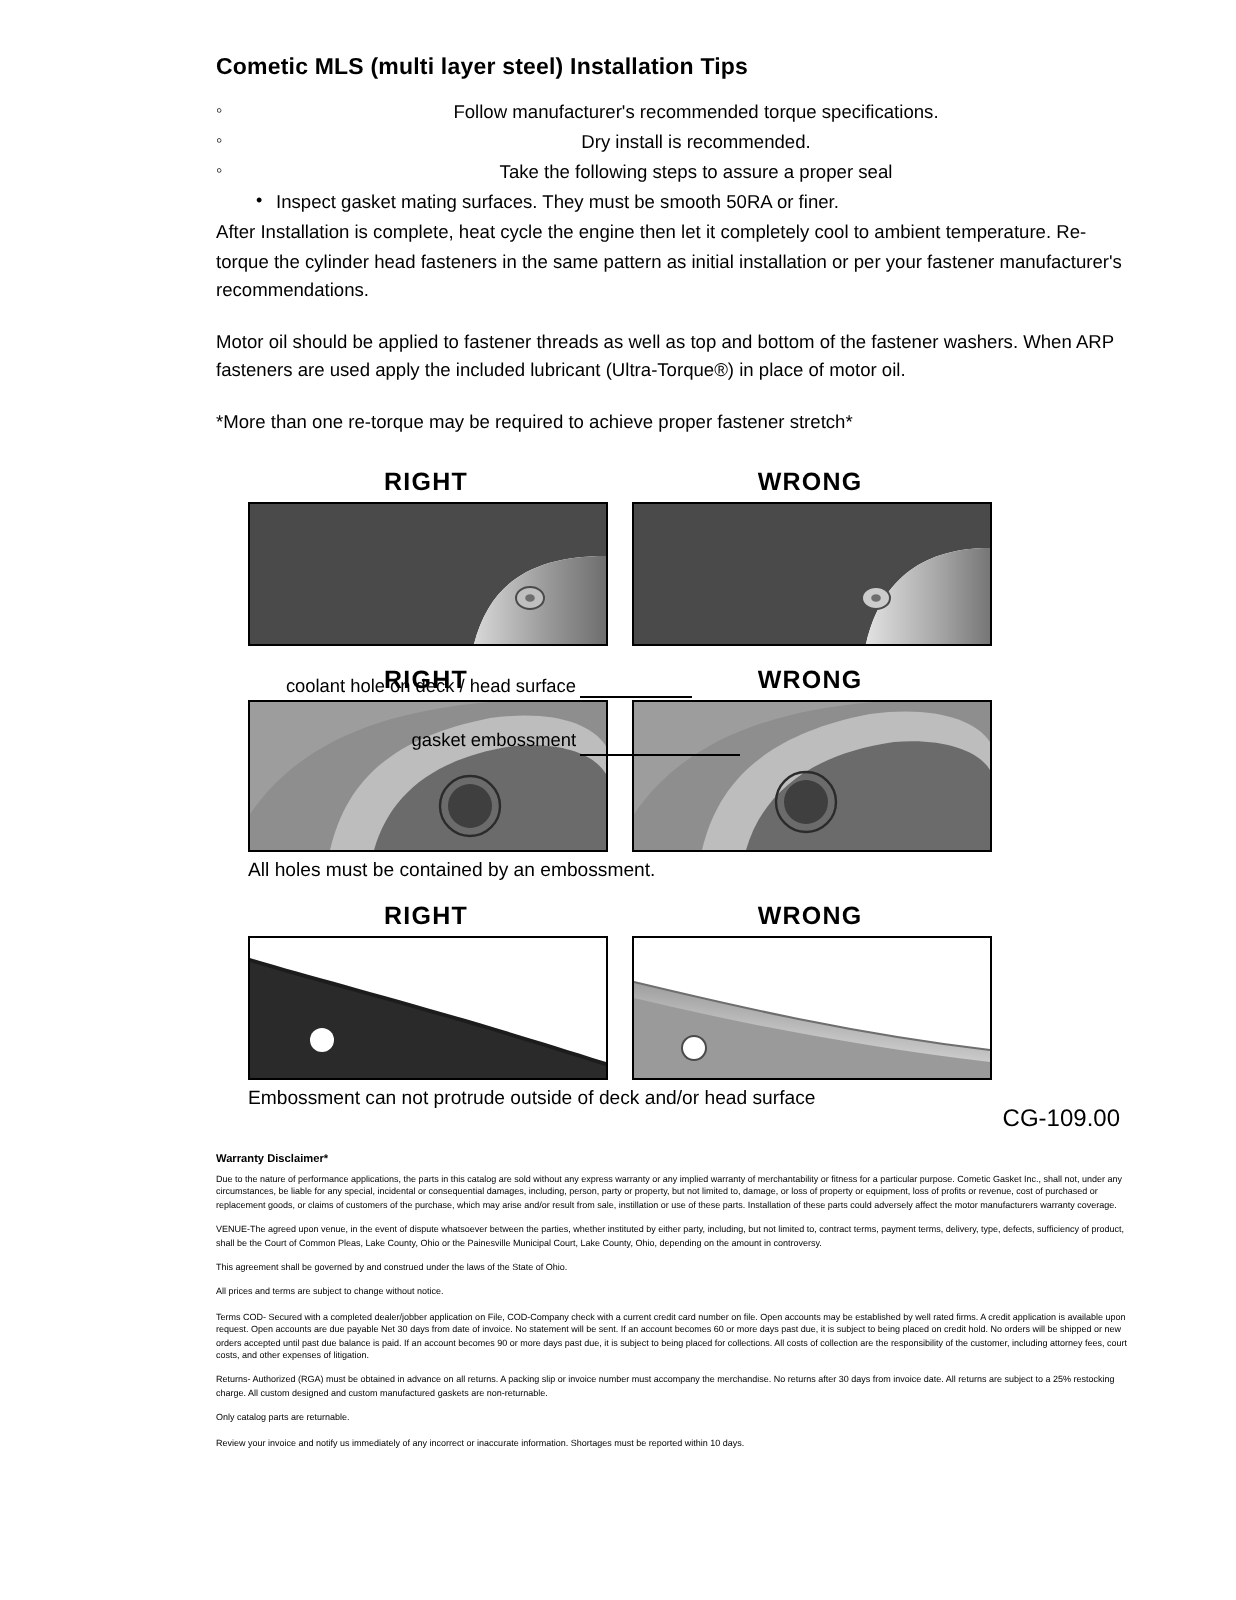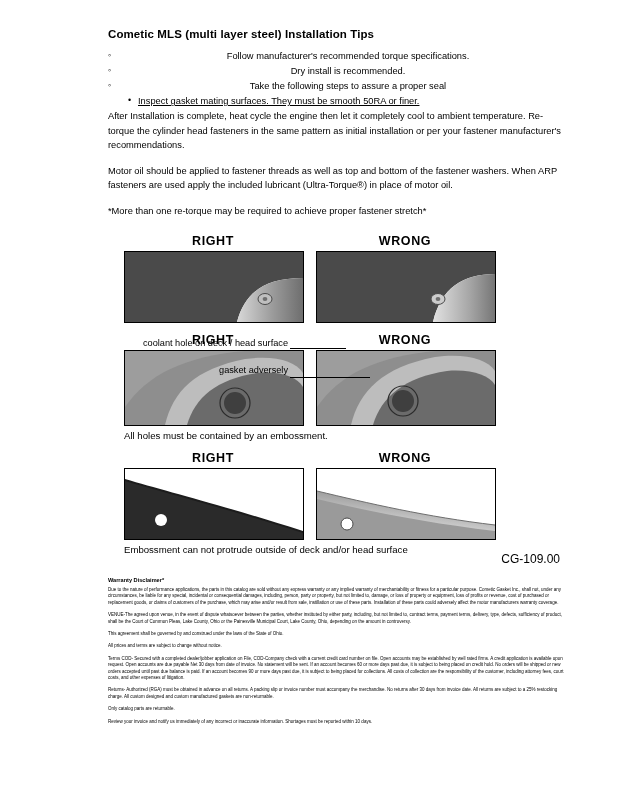--- a/index.html
+++ b/index.html
@@ -172,21 +172,21 @@
 
 <div class="page">
 
   <h1 class="title">Cometic MLS (multi layer steel) Installation Tips</h1>
 
   <ul class="bullets">
     <li>Follow manufacturer's recommended torque specifications.</li>
     <li>Dry install is recommended.</li>
     <li>Take the following steps to assure a proper seal</li>
   </ul>
-  <ul class="subbullets" style="margin-left:88px;text-decoration:underline;">
+  <ul class="subbullets" style="margin-left:88px;">
     <li>Inspect gasket mating surfaces.  They must be smooth 50RA or finer.</li>
   </ul>
 
 
   <p class="body">After Installation is complete, heat cycle the engine then let it completely cool to ambient temperature. Re-torque the cylinder head fasteners in the same pattern as initial installation or per your fastener manufacturer's recommendations.</p>
   <p class="body">Motor oil should be applied to fastener threads as well as top and bottom of the fastener washers. When ARP fasteners are used apply the included lubricant (Ultra-Torque®) in place of motor oil.</p>
   <p class="body last">*More than one re-torque may be required to achieve proper fastener stretch*</p>
 
   <div class="figures">
 
@@ -264,21 +264,21 @@
       </div>
     </div>
     <div class="caprow">
       <div class="capinner">
         <div class="figcaption">All holes must be contained by an embossment.</div>
       </div>
     </div>
 
     <div class="callouts">
       <div class="c1">coolant hole on deck / head surface</div>
-      <div class="c2">gasket adversely</div>
+      <div class="c2">gasket embossment</div>
     </div>
     <div class="leaderline" style="left:250px; top:114px; width:56px;"></div>
     <div class="leaderline" style="left:250px; top:143px; width:80px;"></div>
 
     <div style="height:10px;"></div>
     <div class="figrow">
       <div class="figcell">
         <div class="figlabel">RIGHT</div>
         <div class="figbox">
           <svg viewBox="0 0 178 70" width="178" height="70">

